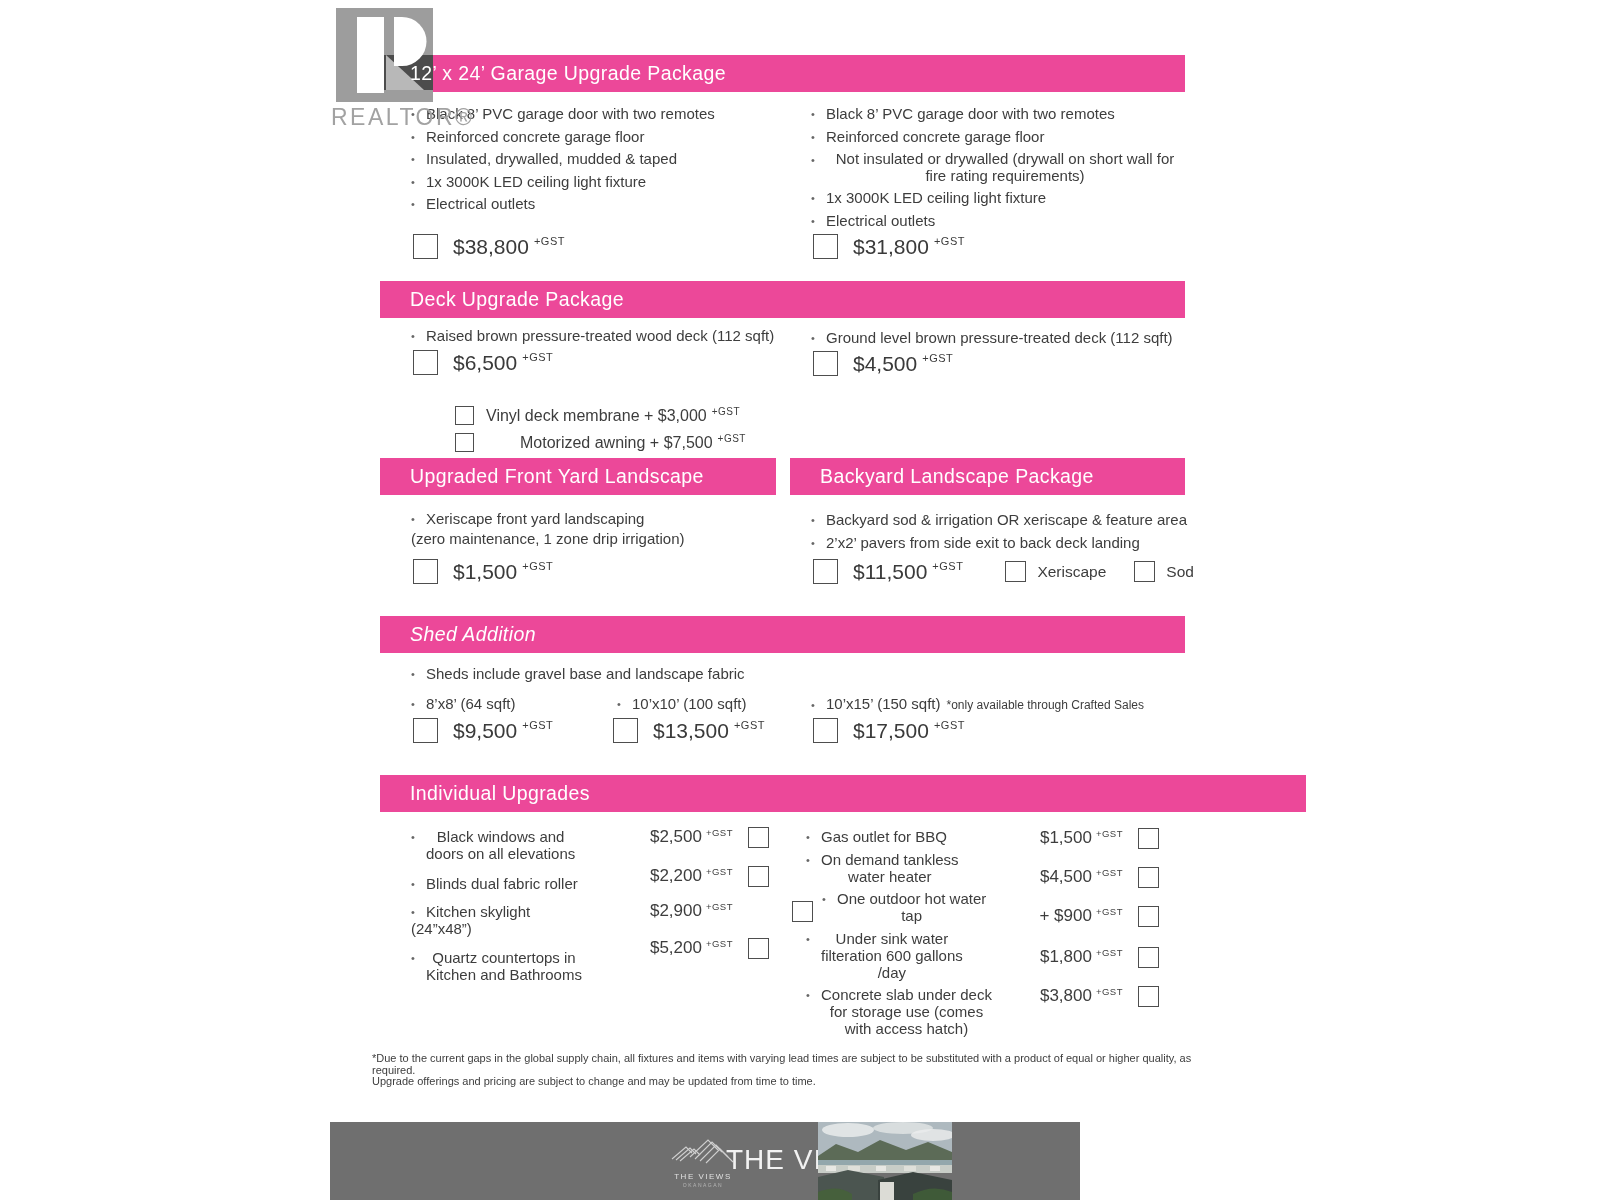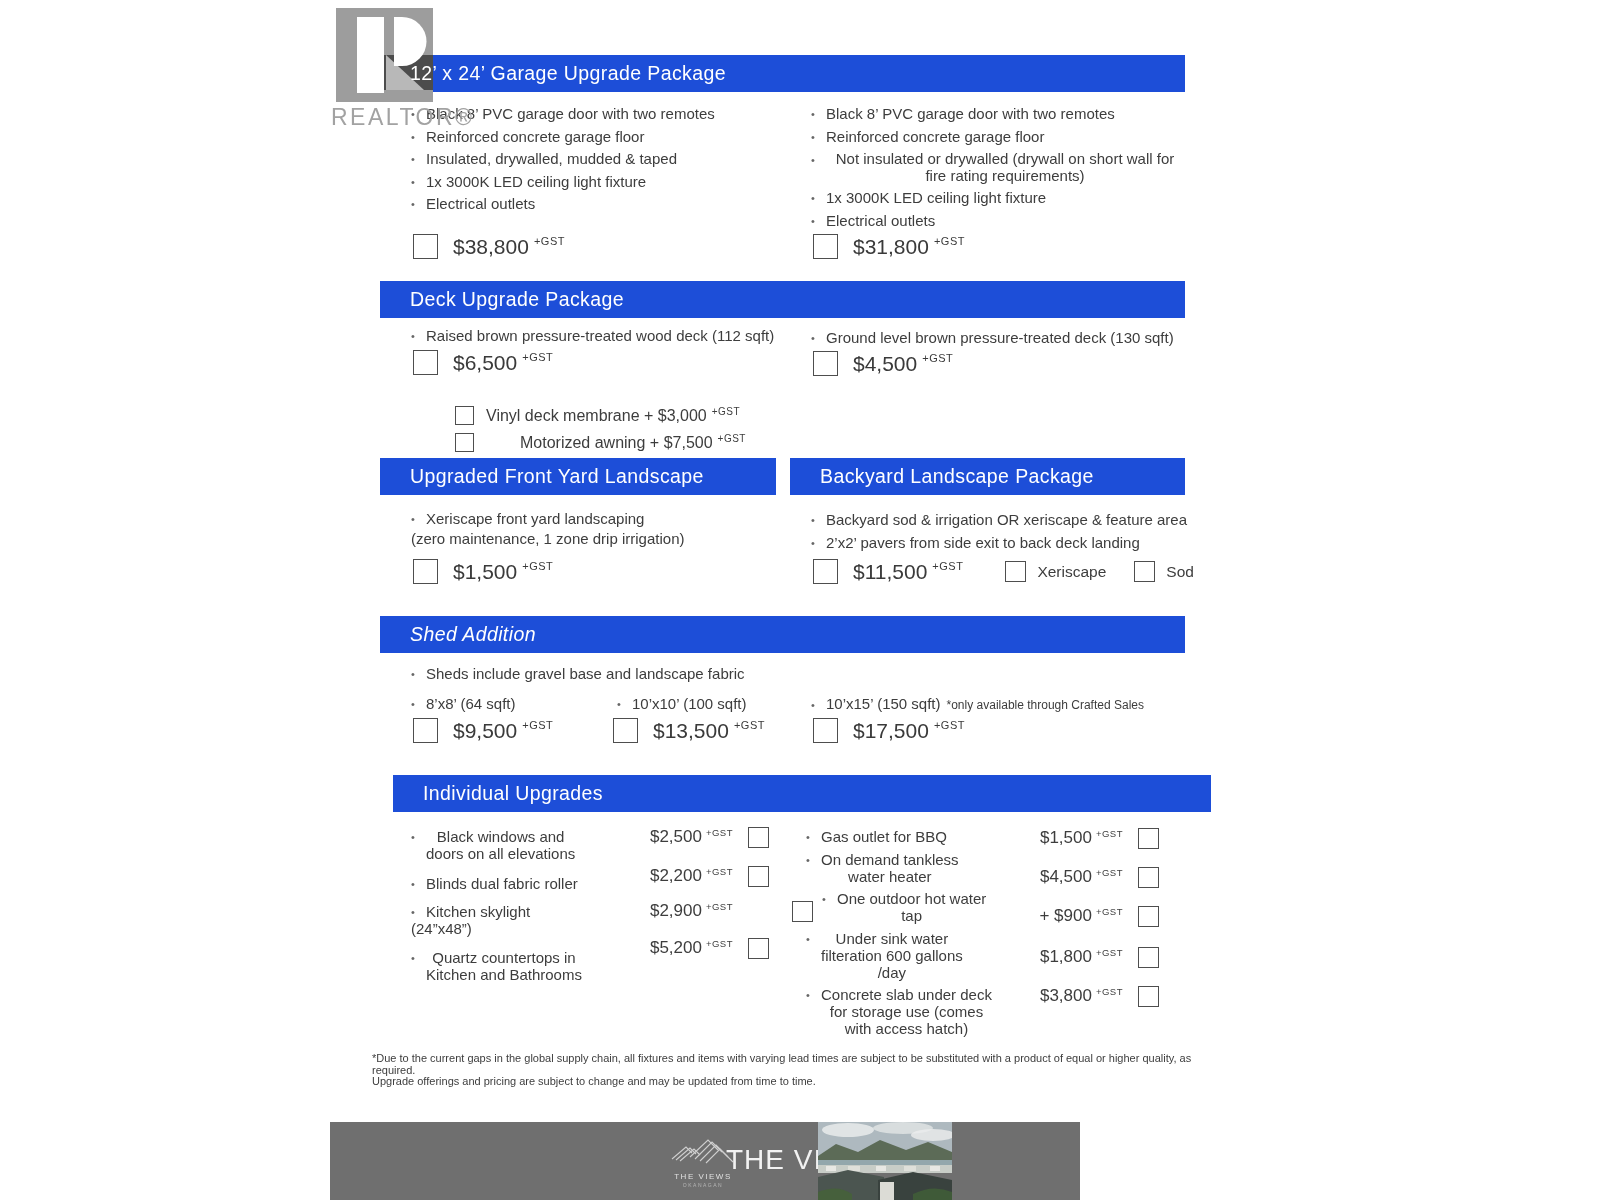--- a/index.html
+++ b/index.html
@@ -1,19 +1,19 @@
 <!DOCTYPE html>
 <html><head>
 <meta charset="utf-8">
 <style>
   html,body{margin:0;padding:0;}
   .page{position:relative;width:1600px;height:1200px;background:#ffffff;overflow:hidden;
         font-family:"Liberation Sans", sans-serif;color:#3d3d3d;}
   .abs{position:absolute;}
-  .bar{background:#1d4ed8;color:#ffffff;height:37px;display:flex;align-items:center;
+  .bar{background:#ec4899;color:#ffffff;height:37px;display:flex;align-items:center;
        padding-left:30px;box-sizing:border-box;font-size:19.5px;letter-spacing:.4px;}
   .bartext{color:#ffffff;font-size:19.5px;letter-spacing:.4px;height:37px;display:flex;align-items:center;}
   .blist .row{display:flex;line-height:21.5px;font-size:15px;}
   .row{display:flex;line-height:21.5px;font-size:15px;}
   .bu{width:15px;flex:none;font-size:11px;color:#666;padding-top:1px;}
   .bt{display:block;text-align:center;}
   .cb{background:#fff;border:1.6px solid #4e4e4e;box-sizing:border-box;display:inline-block;flex:none;}
   .cb.big{width:25px;height:25px;}
   .cb.mid{width:21px;height:21px;}
   .cb.sm{width:19px;height:19px;}
@@ -126,21 +126,21 @@
     <span class="cb sm"></span>
     <span><span>Vinyl deck membrane + $3,000</span><span class="gst inline">+GST</span></span>
   </div>
   <div class="abs subopt" style="left:455px;top:411px;gap:34px;">
     <span class="cb sm"></span>
     <span><span>Motorized awning + $7,500</span><span class="gst inline">+GST</span></span>
   </div>
 
   <div class="abs row" style="left:811px;top:327px;">
     <span class="bu">•</span>
-      <span class="bt">Ground level brown pressure-treated deck (130 sqft)</span>
+      <span class="bt">Ground level brown pressure-treated deck (112 sqft)</span>
   </div>
   <div class="abs prow" style="left:813px;top:351px;">
     <span class="cb big"></span>
     <span class="price"><span>$4,500</span><span class="gst">+GST</span></span>
   </div>
 
   <div class="abs bar" style="left:380px;top:458px;width:396px;">Upgraded Front Yard Landscape</div>
   <div class="abs bar" style="left:790px;top:458px;width:395px;">Backyard Landscape Package</div>
 
   <div class="abs row" style="left:411px;top:508px;">
@@ -199,21 +199,21 @@
   </div>
   <div class="abs prow" style="left:613px;top:718px;">
     <span class="cb big"></span>
     <span class="price"><span>$13,500</span><span class="gst">+GST</span></span>
   </div>
   <div class="abs prow" style="left:813px;top:718px;">
     <span class="cb big"></span>
     <span class="price"><span>$17,500</span><span class="gst">+GST</span></span>
   </div>
 
-  <div class="abs bar" style="left:393px;top:775px;width:818px;">Individual Upgrades</div>
+  <div class="abs bar" style="left:380px;top:775px;width:926px;">Individual Upgrades</div>
 
   <div class="abs row iutext" style="left:411px;top:828px;">
     <span class="bu">•</span>
     <span class="bt"><span>Black windows and</span><br><span>doors on all elevations</span></span>
   </div>
   <div class="abs row iutext" style="left:411px;top:875px;">
     <span class="bu">•</span>
     <span class="bt">Blinds dual fabric roller</span>
   </div>
   <div class="abs row iutext" style="left:411px;top:903px;">

